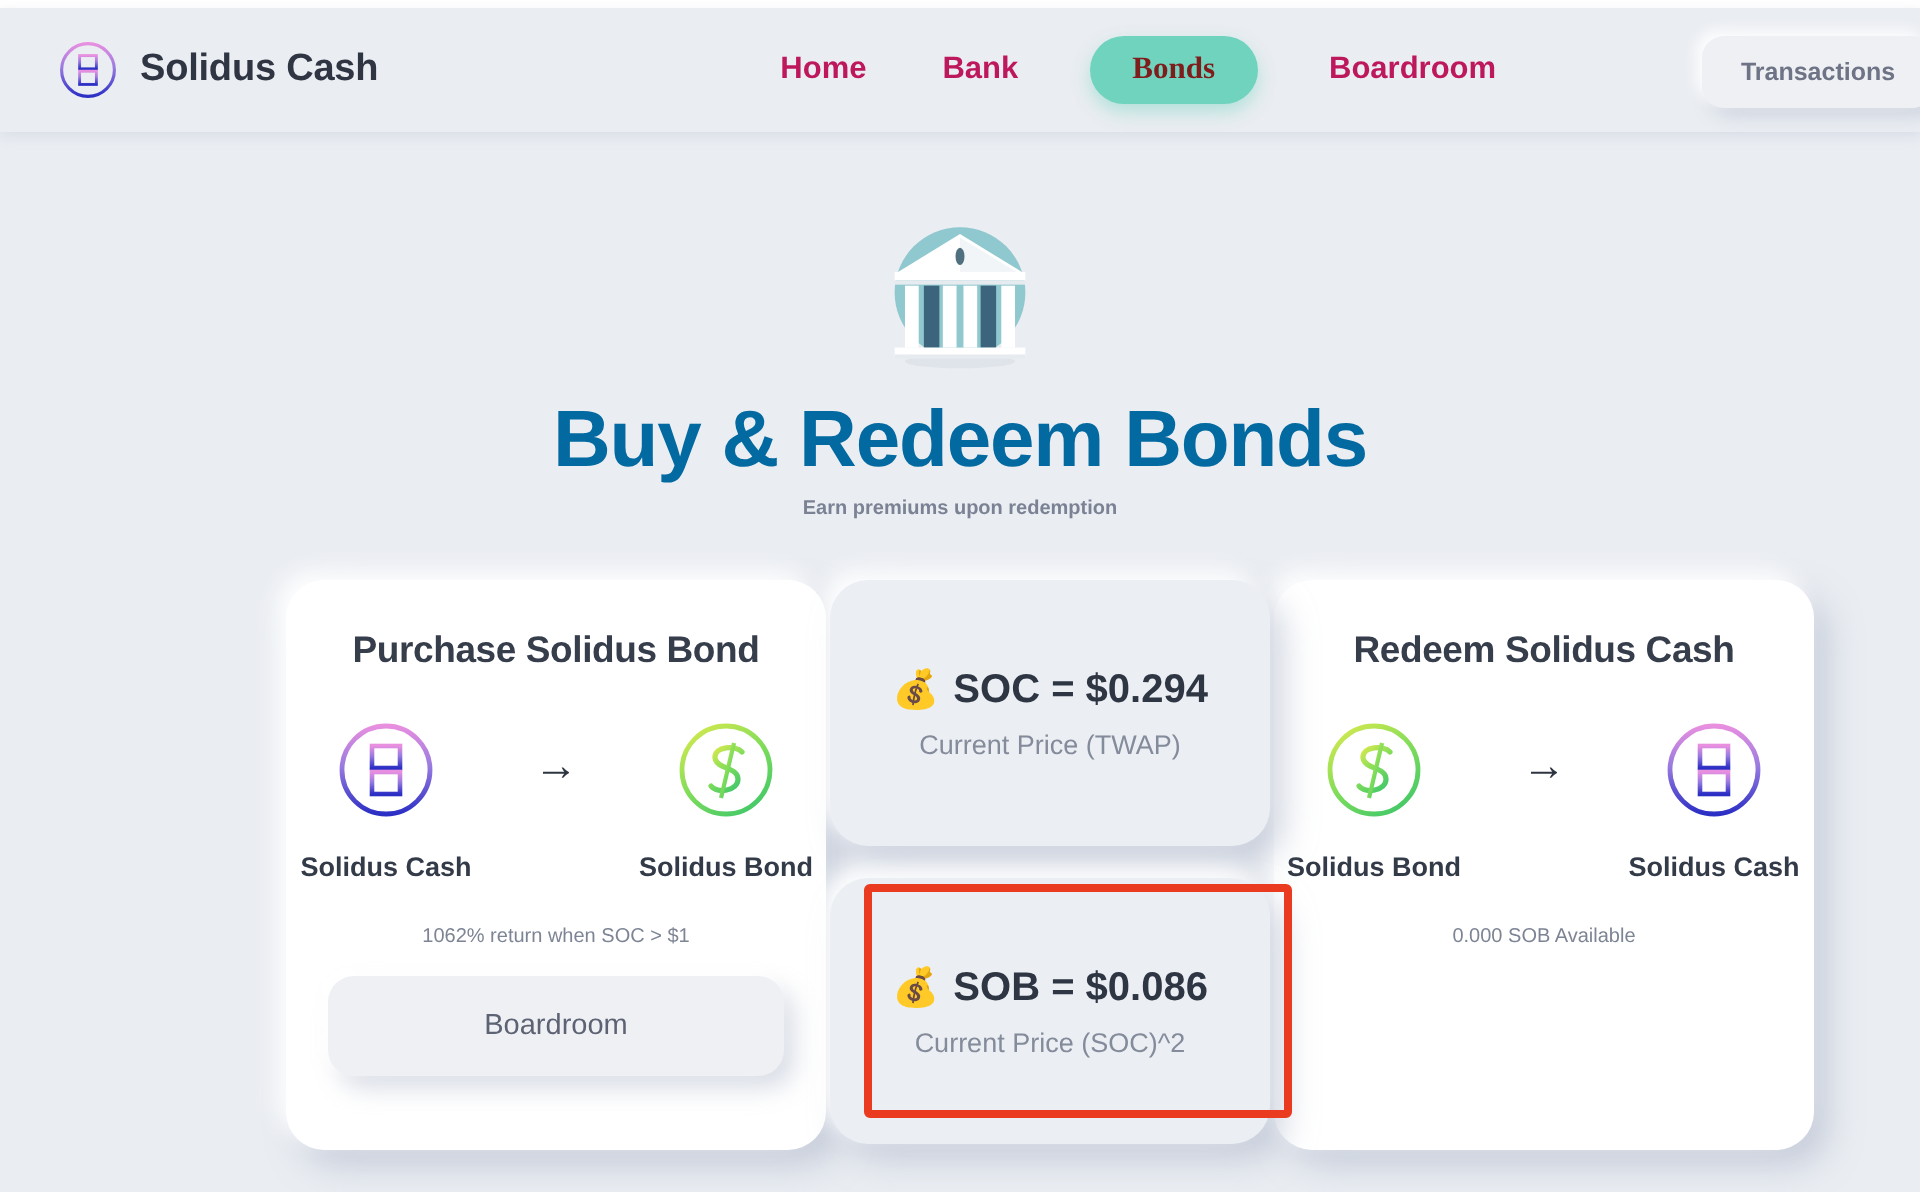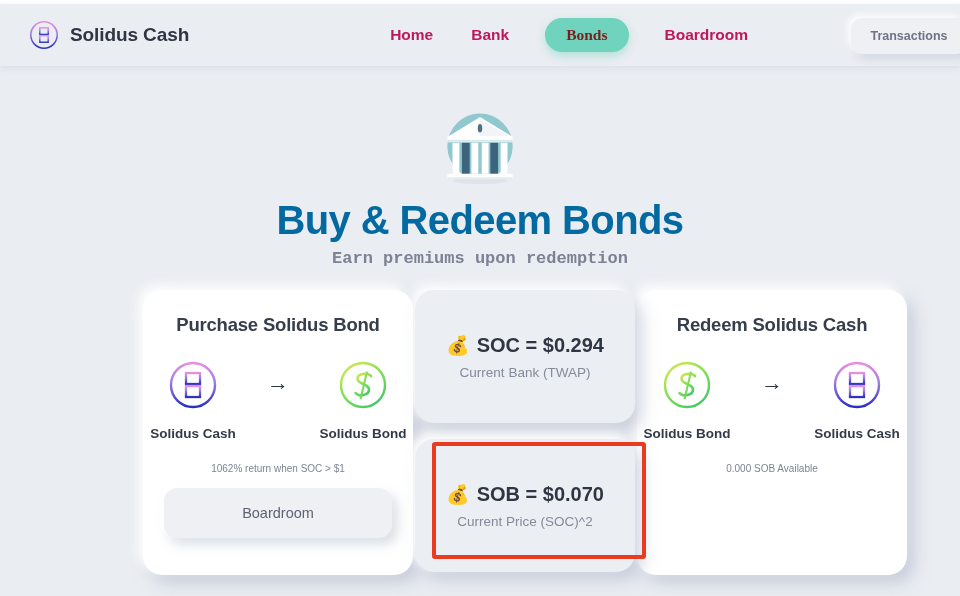--- a/index.html
+++ b/index.html
@@ -122,24 +122,23 @@
     margin-top: 8px;
     font-size: 40px;
     font-weight: bold;
     color: #0369a1;
     letter-spacing: -0.6px;
     line-height: 1.08;
   }
 
   .hero-sub {
     margin-top: 7px;
-    font-size: 17px;
+    font-size: 10px;
     font-weight: bold;
     color: #7b8294;
-    font-family: Liberation Mono, monospace;
   }
 
   
   .cards {
     position: absolute;
     top: 290px;
     left: 143px;
     width: 784px;
     display: flex;
     gap: 22px;
@@ -395,27 +394,27 @@
     <button class="action-btn">Boardroom</button>
   </div>
 
   <div class="center-col">
 
     <div class="price-card">
       <div class="price-line">
         <span class="price-emoji">💰</span>
         <span>SOC = $0.294</span>
       </div>
-      <div class="price-sub">Current Bank (TWAP)</div>
+      <div class="price-sub">Current Price (TWAP)</div>
     </div>
 
     <div class="price-card">
       <div class="price-line">
         <span class="price-emoji">💰</span>
-        <span>SOB = $0.070</span>
+        <span>SOB = $0.086</span>
       </div>
       <div class="price-sub">Current Price (SOC)^2</div>
     </div>
 
   </div>
 
   <div class="card side-card">
     <div class="card-title">Redeem Solidus Cash</div>
 
     <div class="swap-row">

